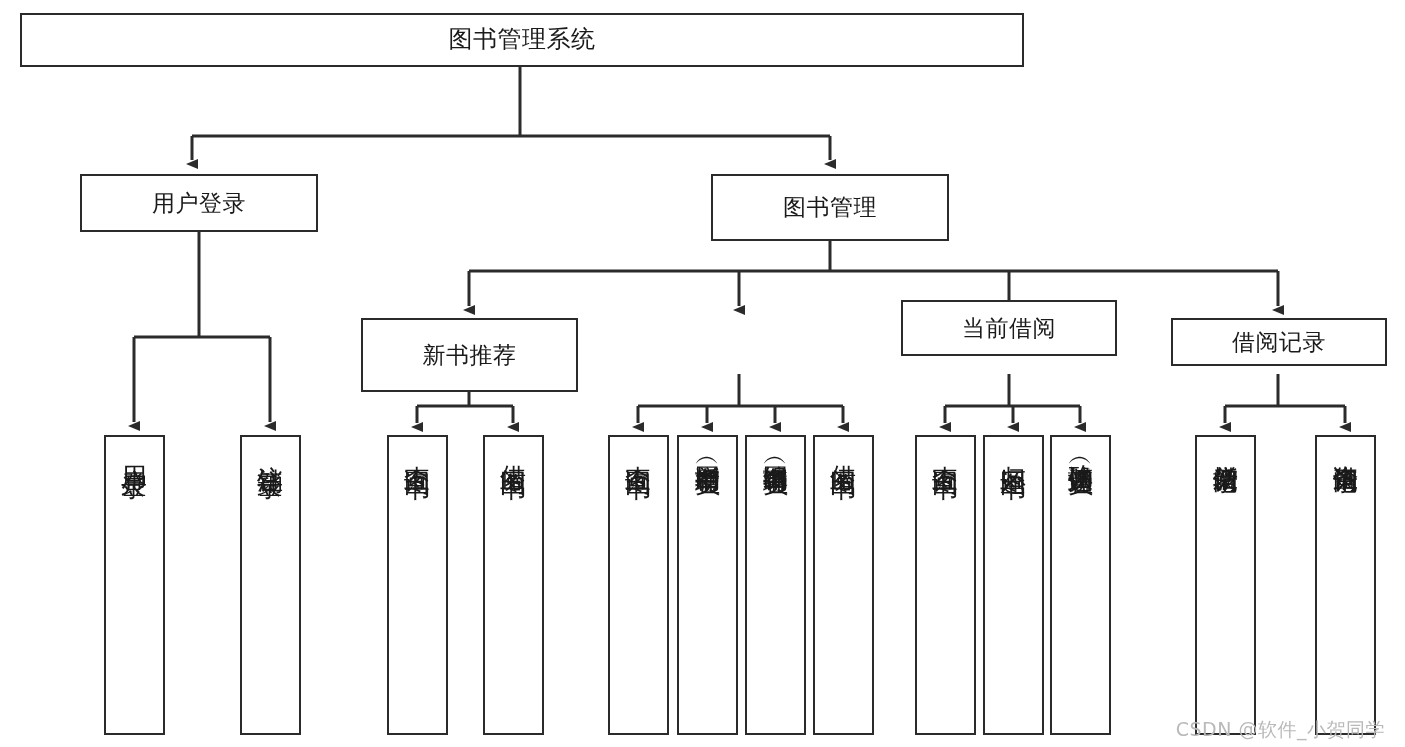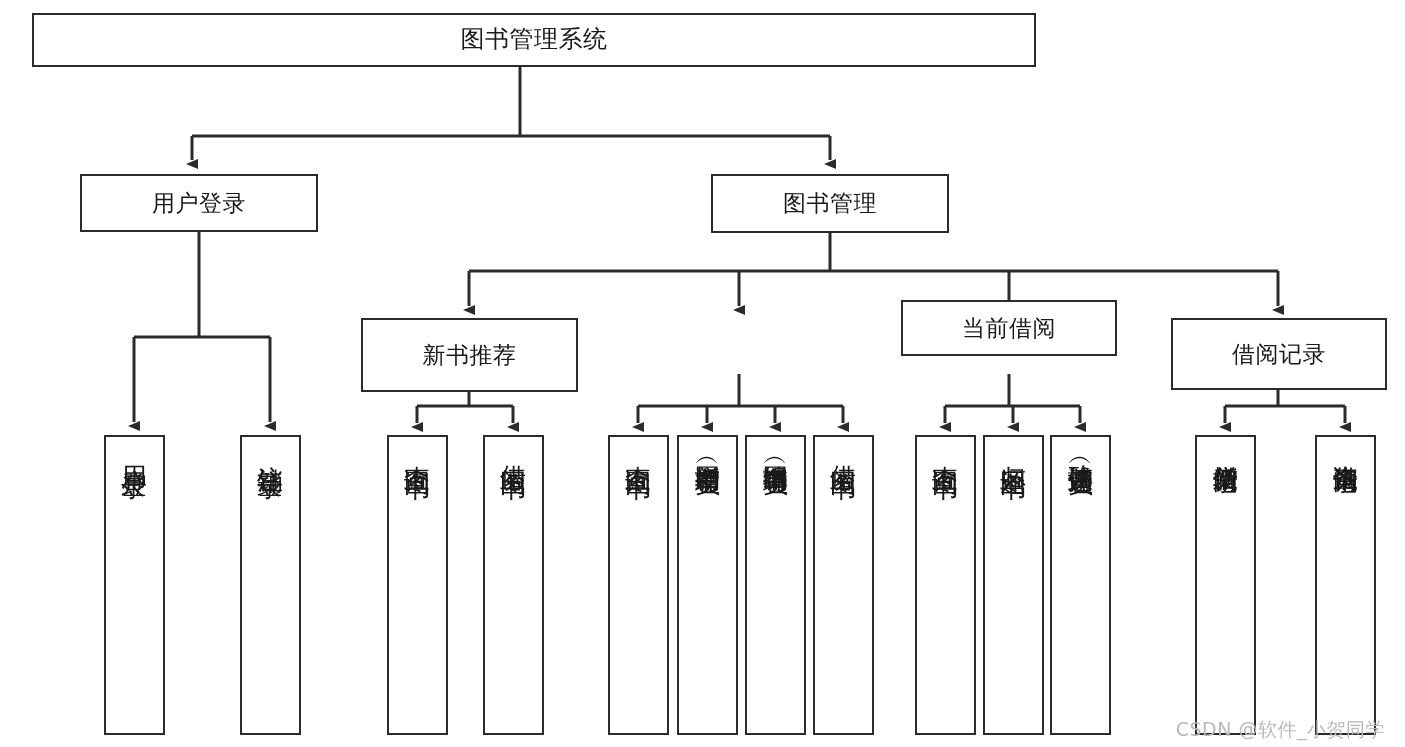--- a/index.html
+++ b/index.html
@@ -108,38 +108,38 @@
       <path d="M1013,406 L1013,423" marker-end="url(#arw)"></path>
       <path d="M1080,406 L1080,423" marker-end="url(#arw)"></path>
 
       <path d="M1278,374 L1278,406"></path>
       <path d="M1225,406 L1345,406"></path>
       <path d="M1225,406 L1225,423" marker-end="url(#arw)"></path>
       <path d="M1345,406 L1345,423" marker-end="url(#arw)"></path>
     </g>
   </svg>
 
-  <div class="node h root" style="left:32px;top:13px;width:1004px;height:54px;">
+  <div class="node h root" style="left:20px;top:13px;width:1004px;height:54px;">
     <span class="lbl">图书管理系统</span>
   </div>
 
   <div class="node h" style="left:80px;top:174px;width:238px;height:58px;">
     <span class="lbl">用户登录</span>
   </div>
-  <div class="node h" style="left:711px;top:174px;width:238px;height:59px;">
+  <div class="node h" style="left:711px;top:174px;width:238px;height:67px;">
     <span class="lbl">图书管理</span>
   </div>
 
   <div class="node h" style="left:361px;top:318px;width:217px;height:74px;">
     <span class="lbl">新书推荐</span>
   </div>
   <div class="node h" style="left:901px;top:300px;width:216px;height:56px;">
     <span class="lbl">当前借阅</span>
   </div>
-  <div class="node h" style="left:1171px;top:318px;width:216px;height:72px;justify-content:center;">
+  <div class="node h" style="left:1171px;top:318px;width:216px;height:48px;justify-content:center;">
     <span class="lbl">借阅记录</span>
   </div>
 
   <div class="node v" style="left:104px;top:435px;width:61px;height:300px;">
     <span class="lbl">用户登录</span>
   </div>
   <div class="node v" style="left:240px;top:435px;width:61px;height:300px;">
     <span class="lbl">注销登录</span>
   </div>
 

